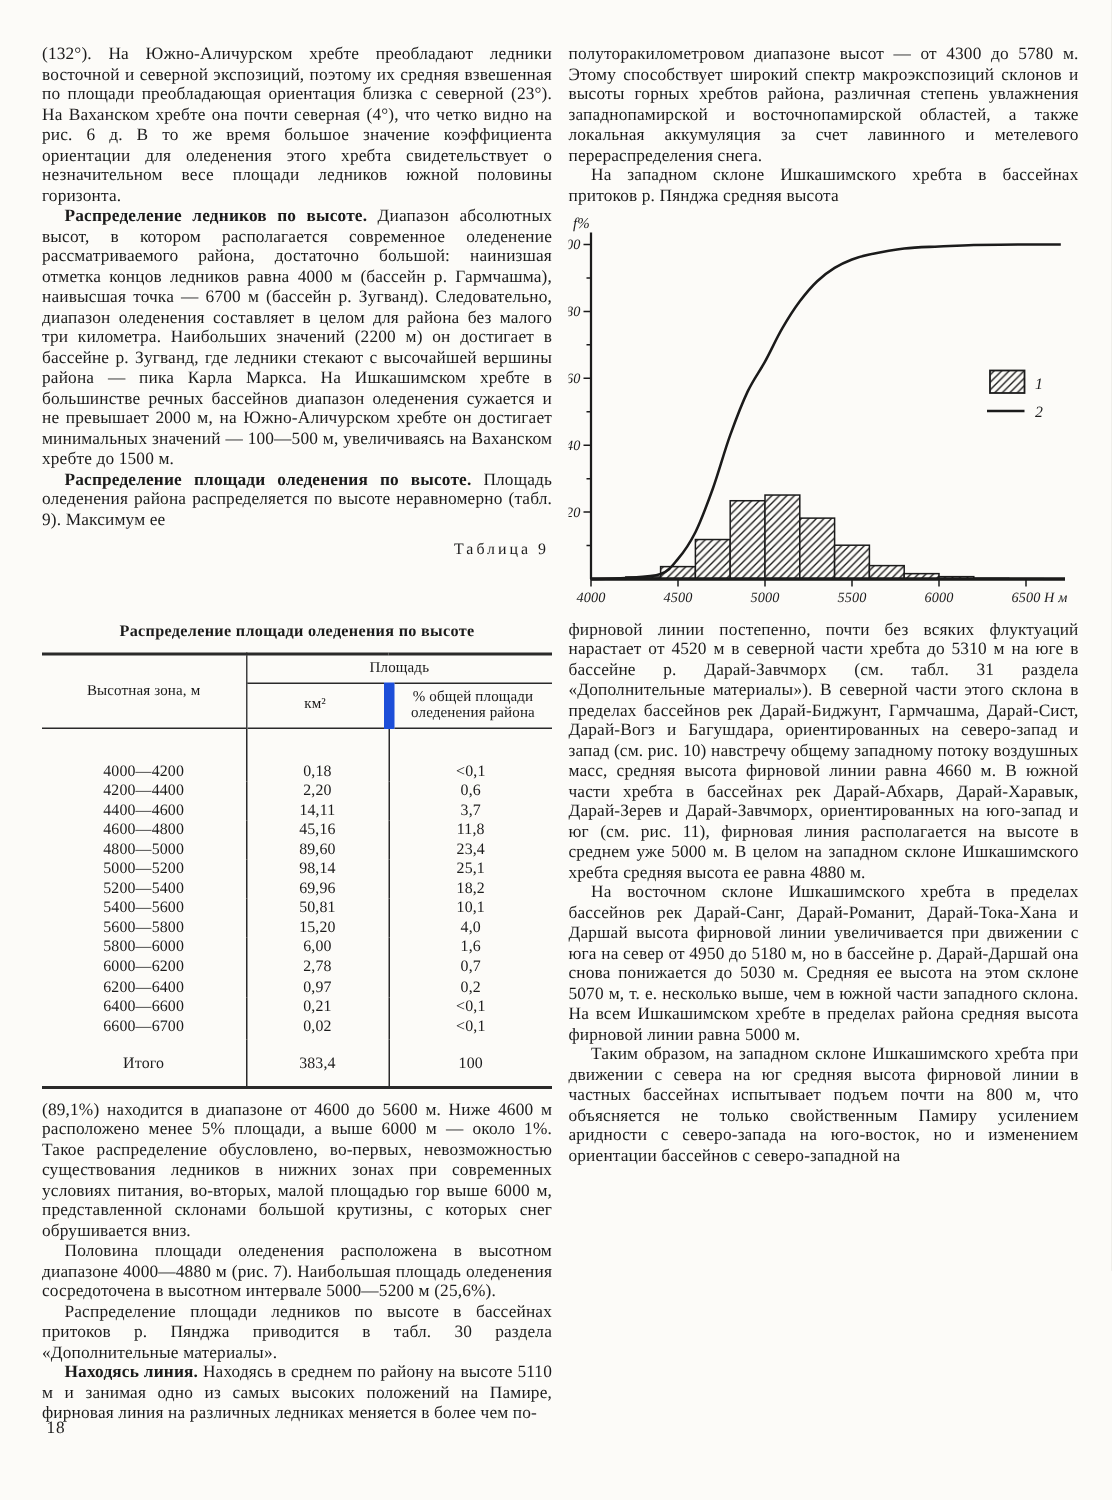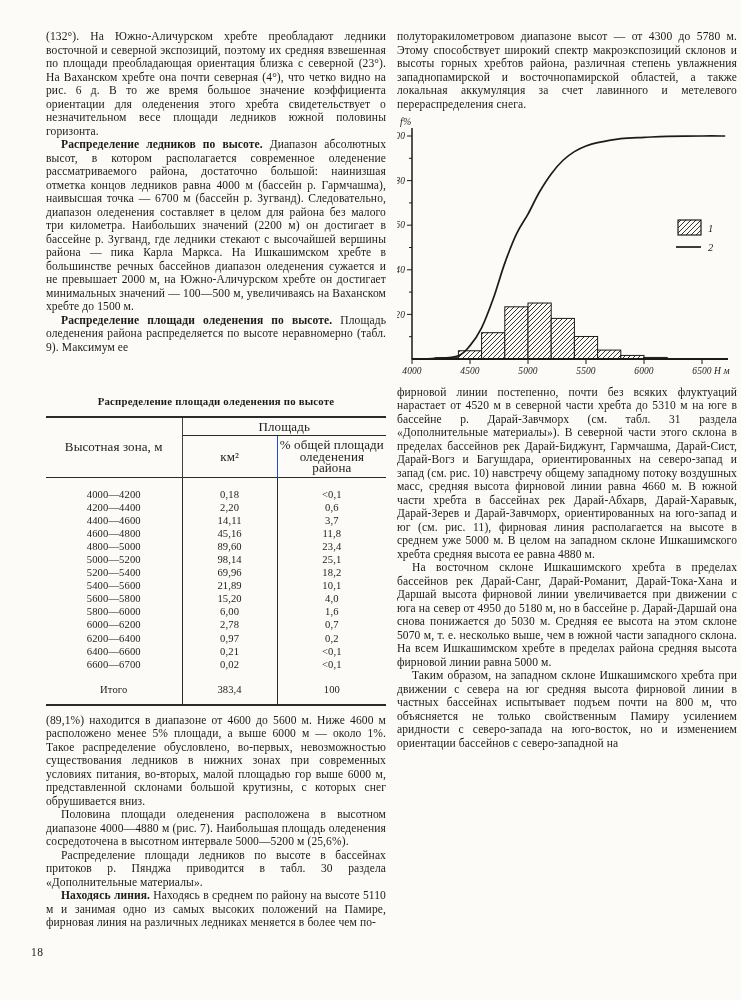--- a/index.html
+++ b/index.html
@@ -2,40 +2,40 @@
 <html><head>
 <meta charset="utf-8">
 <style>
   html,body{margin:0;padding:0;background:#e8e6e0;}
   .page{
     position:relative;width:741px;height:1000px;margin:0 auto;
     background:#fcfbf8;color:#1b1b1b;overflow:hidden;
     font-family:"Liberation Serif","DejaVu Serif",serif;
   }
   .columns{
-    position:absolute;top:30px;left:46px;display:flex;gap:11px;
+    position:absolute;top:30px;left:28px;display:flex;gap:11px;
   }
   .col{width:340px;font-size:11.55px;line-height:13.5px;text-align:justify;letter-spacing:0.1px;}
   .col p{margin:0;}
   .col p.indent{text-indent:15px;}
   .col b{font-weight:bold;}
   
   .tablewrap{margin:6px 0 8px 0;}
   .tab-label{text-align:right;font-size:10.6px;letter-spacing:2px;margin:2px 2px 6px 0;}
   .tab-title{text-align:center;font-weight:bold;font-size:10.8px;letter-spacing:0.2px;margin-bottom:7px;margin-top:41px;}
   table.t9{width:100%;border-collapse:collapse;border-top:2px solid #2a2a2a;border-bottom:2px solid #2a2a2a;}
-  table.t9 th{font-weight:normal;font-size:13px;line-height:11.5px;text-align:center;vertical-align:middle;padding:3px 2px;}
+  table.t9 th{font-weight:normal;font-size:10px;line-height:11.5px;text-align:center;vertical-align:middle;padding:3px 2px;}
   table.t9 thead{border-bottom:1.6px solid #2a2a2a;}
   th.zoneh{border-right:1px solid #404040;width:40%;}
   th.areah{border-bottom:1px solid #2a2a2a;}
-  th.km2h{border-right:1px solid #1d4ed8;width:28%;}
+  th.km2h{border-right:7px solid #1d4ed8;width:28%;}
   table.t9 td{font-size:10.6px;line-height:13.1px;text-align:center;padding:0;}
   td.c1{border-right:1px solid #2a2a2a;}
   td.c2{border-right:1px solid #2a2a2a;}
-  table.t9 tbody tr:first-child td{padding-top:10px;}
+  table.t9 tbody tr:first-child td{padding-top:22px;}
   table.t9 tbody tr:last-child td{padding-bottom:2px;}
   table.t9 tfoot td{padding:10px 0 8px 0;}
   
   figure{margin:3px 0 2px 0;padding:0;}
   .figcap{text-align:center;font-size:10.4px;line-height:12.5px;margin:6px 14px 1px 14px;}
   .figcap-legend{text-align:center;font-size:8.9px;line-height:11px;margin:1px 4px 4px 4px;}
   .pagenum{position:absolute;left:31px;top:946px;font-size:11.5px;font-weight:normal;letter-spacing:0.5px;}
   svg text{font-family:"Liberation Serif","DejaVu Serif",serif;}
 </style>
 </head>
@@ -45,20 +45,21 @@
   <div class="columns">
 
     <div class="col" id="left-col">
       <div id="left-paras-1">
           <p class="">(132°). На Южно-Аличурском хребте преобладают ледники восточной и северной экспозиций, поэтому их средняя взвешенная по площади преобладающая ориентация близка с северной (23°). На Ваханском хребте она почти северная (4°), что четко видно на рис. 6 д. В то же время большое значение коэффициента ориентации для оледенения этого хребта свидетельствует о незначительном весе площади ледников южной половины горизонта.</p>
           <p class="indent"><b>Распределение ледников по высоте. </b>Диапазон абсолютных высот, в котором располагается современное оледенение рассматриваемого района, достаточно большой: наинизшая отметка концов ледников равна 4000 м (бассейн р. Гармчашма), наивысшая точка — 6700 м (бассейн р. Зугванд). Следовательно, диапазон оледенения составляет в целом для района без малого три километра. Наибольших значений (2200 м) он достигает в бассейне р. Зугванд, где ледники стекают с высочайшей вершины района — пика Карла Маркса. На Ишкашимском хребте в большинстве речных бассейнов диапазон оледенения сужается и не превышает 2000 м, на Южно-Аличурском хребте он достигает минимальных значений — 100—500 м, увеличиваясь на Ваханском хребте до 1500 м.</p>
           <p class="indent"><b>Распределение площади оледенения по высоте. </b>Площадь оледенения района распределяется по высоте неравномерно (табл. 9). Максимум ее</p>
         </div>
 
       <div class="tablewrap">
+        <div class="tab-label">Таблица 9</div>
         <div class="tab-title">Распределение площади оледенения по высоте</div>
         <table class="t9">
           <thead>
             <tr>
               <th class="zoneh" rowspan="2">Высотная зона, м</th>
               <th class="areah" colspan="2">Площадь</th>
             </tr>
             <tr>
               <th class="km2h">км²</th>
               <th>% общей площади оледенения района</th>
@@ -95,21 +96,21 @@
                 <td class="c2">98,14</td>
                 <td class="c3">25,1</td>
               </tr>
               <tr>
                 <td class="c1">5200—5400</td>
                 <td class="c2">69,96</td>
                 <td class="c3">18,2</td>
               </tr>
               <tr>
                 <td class="c1">5400—5600</td>
-                <td class="c2">21,89</td>
+                <td class="c2">50,81</td>
                 <td class="c3">10,1</td>
               </tr>
               <tr>
                 <td class="c1">5600—5800</td>
                 <td class="c2">15,20</td>
                 <td class="c3">4,0</td>
               </tr>
               <tr>
                 <td class="c1">5800—6000</td>
                 <td class="c2">6,00</td>
@@ -150,20 +151,21 @@
           <p class="">(89,1%) находится в диапазоне от 4600 до 5600 м. Ниже 4600 м расположено менее 5% площади, а выше 6000 м — около 1%. Такое распределение обусловлено, во-первых, невозможностью существования ледников в нижних зонах при современных условиях питания, во-вторых, малой площадью гор выше 6000 м, представленной склонами большой крутизны, с которых снег обрушивается вниз.</p>
           <p class="indent">Половина площади оледенения расположена в высотном диапазоне 4000—4880 м (рис. 7). Наибольшая площадь оледенения сосредоточена в высотном интервале 5000—5200 м (25,6%).</p>
           <p class="indent">Распределение площади ледников по высоте в бассейнах притоков р. Пянджа приводится в табл. 30 раздела «Дополнительные материалы».</p>
           <p class="indent"><b>Находясь линия. </b>Находясь в среднем по району на высоте 5110 м и занимая одно из самых высоких положений на Памире, фирновая линия на различных ледниках меняется в более чем по-</p>
         </div>
     </div>
 
     <div class="col" id="right-col">
       <div id="right-paras-1">
           <p class="">полуторакилометровом диапазоне высот — от 4300 до 5780 м. Этому способствует широкий спектр макроэкспозиций склонов и высоты горных хребтов района, различная степень увлажнения западнопамирской и восточнопамирской областей, а также локальная аккумуляция за счет лавинного и метелевого перераспределения снега.</p>
+          <p class="indent">На западном склоне Ишкашимского хребта в бассейнах притоков р. Пянджа средняя высота</p>
         </div>
 
       <figure>
         <svg id="chart" width="340" height="266" viewBox="0 0 340 266">
             <defs>
               <pattern id="hatch" patternUnits="userSpaceOnUse" width="5" height="5">
                 <path d="M-1,6 L6,-1 M-1,1 L1,-1 M4,6 L6,4" stroke="#1b1b1b" stroke-width="0.9" fill="none"></path>
               </pattern>
             </defs>
             <g>

